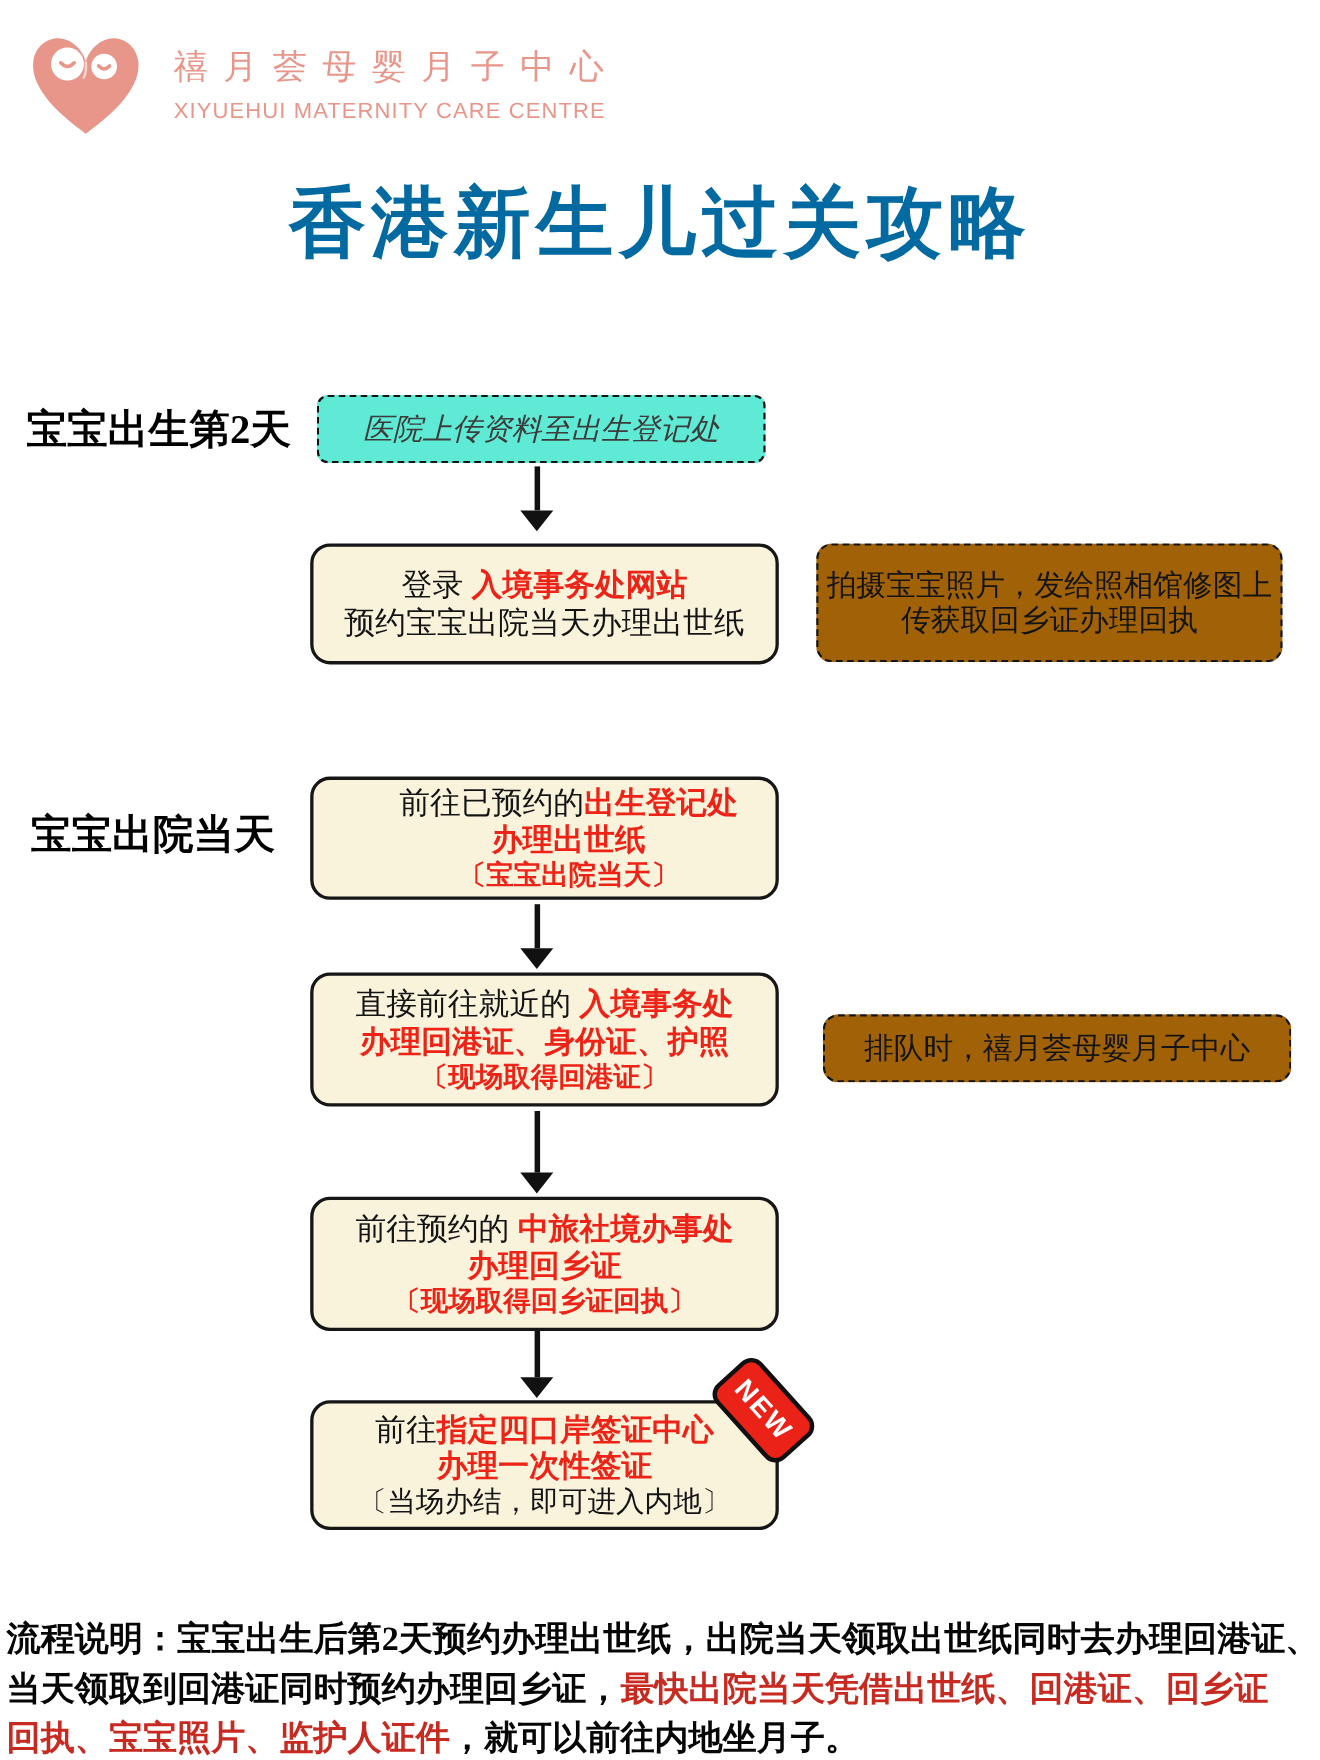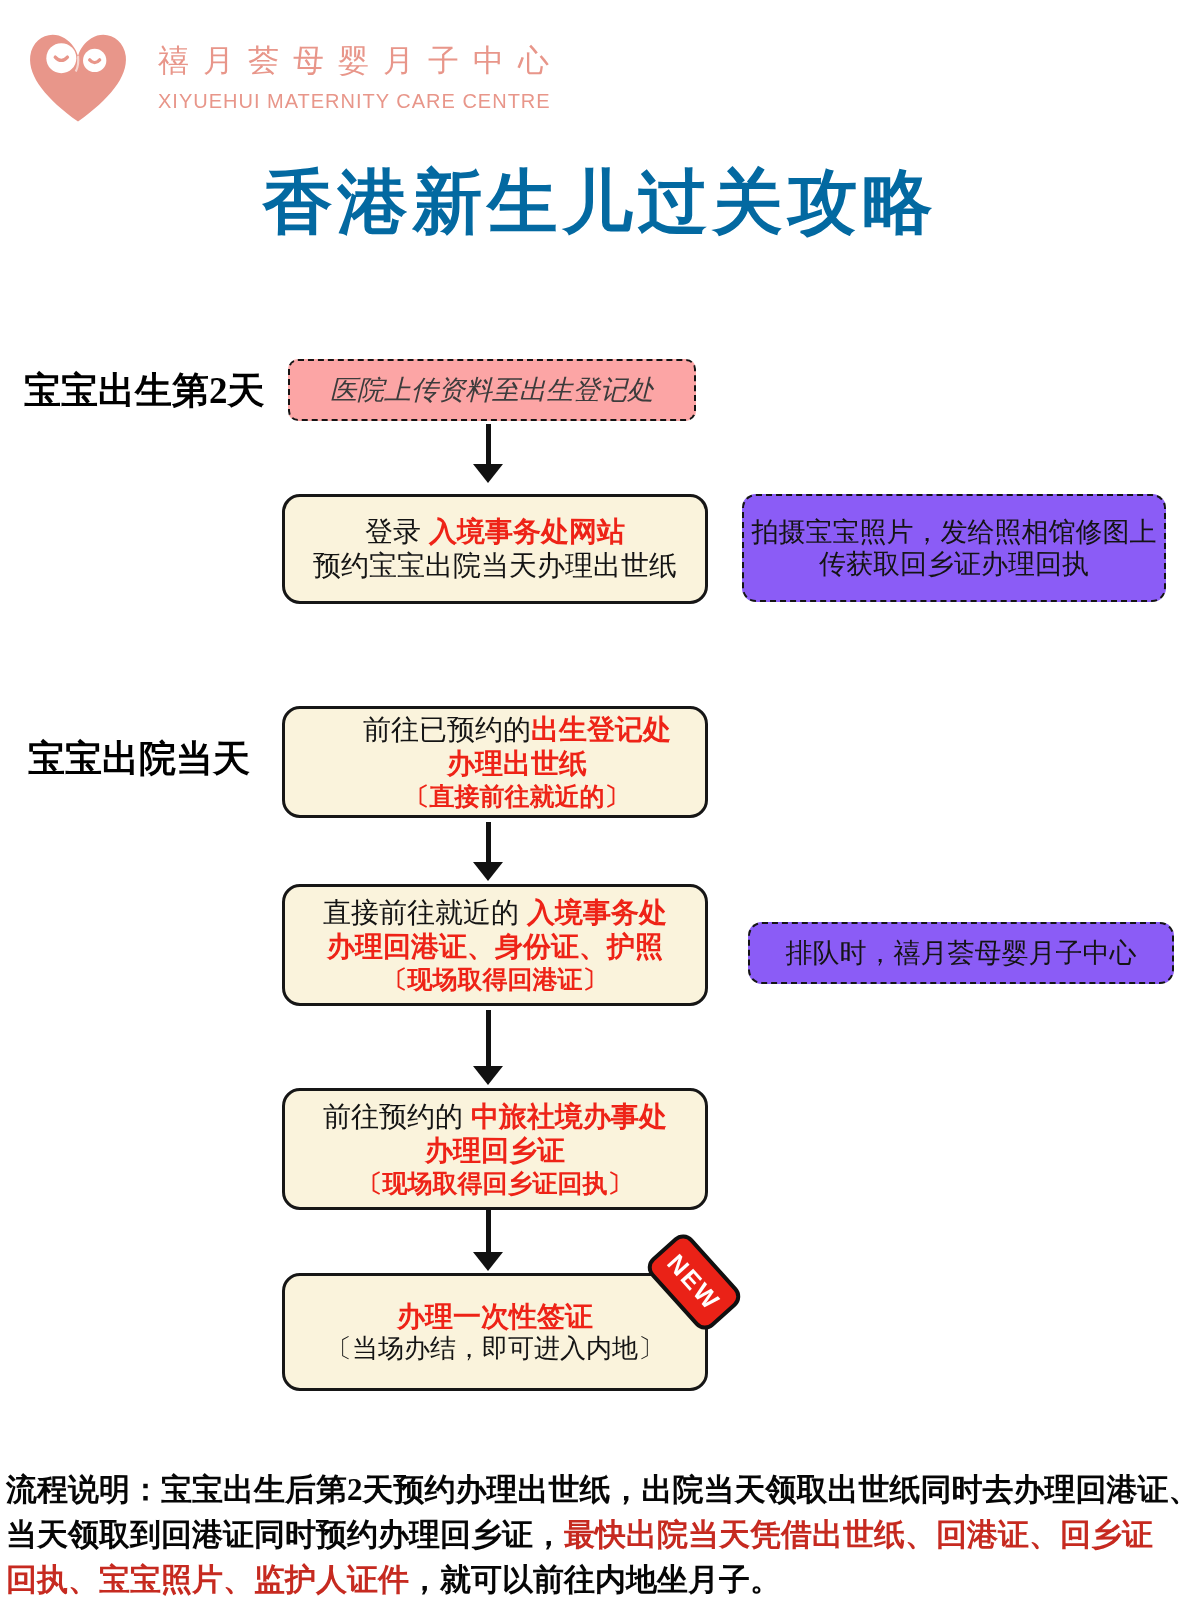--- a/index.html
+++ b/index.html
@@ -31,35 +31,35 @@
   .stage2 { left:28px; top:718px; }
 
   
   .flow-box {
     position:absolute; box-sizing:border-box;
     display:flex; flex-direction:column; justify-content:center; align-items:center;
     text-align:center;
   }
   .box-gray {
     left:288px; top:343px; width:408px; height:62px;
-    background:#fca5a5; border:2.5px dashed #141414; border-radius:10px;
+    background:#5eead4; border:2.5px dashed #141414; border-radius:10px;
     color:#3c3c3c; font-size:27px; font-style:italic; font-weight:500;
   }
   .box-cream {
     left:282px; width:426px;
     background:#faf3dc; border:3px solid #161616; border-radius:18px;
   }
   .box2 { top:478px; height:110px; }
   .box3 { top:690px; height:112px;padding-left:44px; }
   .box4 { top:868px; height:122px; }
   .box5 { top:1072px; height:122px; }
   .box6 { top:1257px; height:118px; }
 
   .box-pink {
-    background:#8b5cf6; border:2.5px dashed #141414; border-radius:14px;
+    background:#a16207; border:2.5px dashed #141414; border-radius:14px;
     color:#1b1b1b; font-size:27px; font-weight:500;
   }
   .side1 { left:742px; top:478px; width:424px; height:108px; }
   .side2 { left:748px; top:906px; width:426px; height:62px; }
 
   .box-line { line-height:1.2; color:#141414; font-size:28px; font-weight:500; white-space:nowrap; }
   .box-line .red { color:#ee2317; font-weight:800;text-align:right; }
   .box-line.all-red { color:#ee2317; font-weight:800; }
   .box-line.small { font-size:25px; }
 
@@ -139,21 +139,21 @@
   <div class="flow-box box-pink side1">
     <div class="box-line" style="font-weight:500;font-size:27px;">拍摄宝宝照片，发给照相馆修图上</div>
     <div class="box-line" style="font-weight:500;font-size:27px;">传获取回乡证办理回执</div>
   </div>
 
   <div class="flow-box box-cream box3">
     <div class="box-line">
       <span>前往已预约的</span><span class="red">出生登记处</span>
     </div>
     <div class="box-line all-red">办理出世纸</div>
-    <div class="box-line all-red small">〔直接前往就近的〕</div>
+    <div class="box-line all-red small">〔宝宝出院当天〕</div>
   </div>
 
   <div class="arrow arrow2">
     <div class="shaft"></div>
     <div class="head"></div>
   </div>
 
   <div class="flow-box box-cream box4">
     <div class="box-line">
       <span>直接前往就近的 </span><span class="red">入境事务处</span>
@@ -178,20 +178,23 @@
     <div class="box-line all-red">办理回乡证</div>
     <div class="box-line all-red small">〔现场取得回乡证回执〕</div>
   </div>
 
   <div class="arrow arrow4">
     <div class="shaft"></div>
     <div class="head"></div>
   </div>
 
   <div class="flow-box box-cream box6">
+    <div class="box-line">
+      <span>前往</span><span class="red">指定四口岸签证中心</span>
+    </div>
     <div class="box-line all-red">办理一次性签证</div>
     <div class="box-line small" style="font-size:26px;">〔当场办结，即可进入内地〕</div>
   </div>
   <div class="new-badge">NEW</div>
 
   <div class="footer">
     <div class="fline">
       <span>流程说明：宝宝出生后第2天预约办理出世纸，出院当天领取出世纸同时去办理回港证、</span>
     </div>
     <div class="fline">

